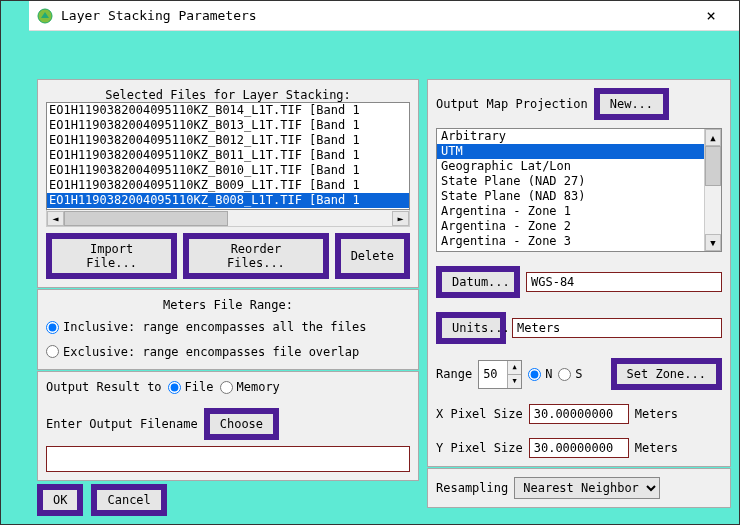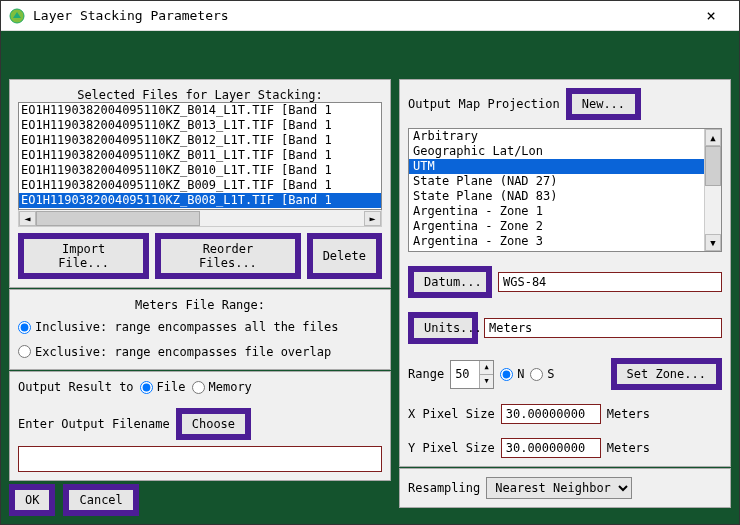--- a/index.html
+++ b/index.html
@@ -1,17 +1,17 @@
 <!DOCTYPE html>
 <html><head>
 <meta charset="utf-8">
 <style>
   * { box-sizing: border-box; font-family: "SimSun", "NSimSun", monospace; font-size: 12px; }
   body { margin: 0; background: #fff; }
-  .window { width: 740px; height: 525px; border: 1px solid #333; background: #14532d; position: relative; }
+  .window { width: 740px; height: 525px; border: 1px solid #333; background: #5eead4; position: relative; padding-left: 28px; }
   .titlebar { height: 30px; background: #fff; display: flex; align-items: center; padding: 0 8px; border-bottom: 1px solid #ddd; }
   .titlebar .icon { width: 16px; height: 16px; margin-right: 8px; }
   .titlebar .title { flex: 1; font-size: 13px; }
   .titlebar .close { width: 40px; text-align: center; font-size: 16px; cursor: pointer; }
   .body { display: flex; padding: 8px; gap: 8px; height: calc(100% - 30px); }
   .col { display: flex; flex-direction: column; gap: 1px; margin-top: 40px; }
   .left { width: 382px; }
   .right { flex: 1; }
   .group { border: 1px solid #aaa; background: #f0f0f0; padding: 8px; }
   .center { text-align: center; }
@@ -133,22 +133,22 @@
 
     <div class="col right">
       <div class="group" style="flex:0 0 auto;">
         <div class="row">
           <span class="label">Output Map Projection</span>
           <button>New...</button>
         </div>
         <div class="projlist mt">
           <div class="items" id="proj-items">
               <div class="item">Arbitrary</div>
+              <div class="item selected">UTM</div>
               <div class="item">Geographic Lat/Lon</div>
-              <div class="item selected">UTM</div>
               <div class="item">State Plane (NAD 27)</div>
               <div class="item">State Plane (NAD 83)</div>
               <div class="item">Argentina - Zone 1</div>
               <div class="item">Argentina - Zone 2</div>
               <div class="item">Argentina - Zone 3</div>
             </div>
           <div class="vscroll">
             <div class="arrow">▲</div>
             <div class="track">
                 <div class="thumb"></div>

